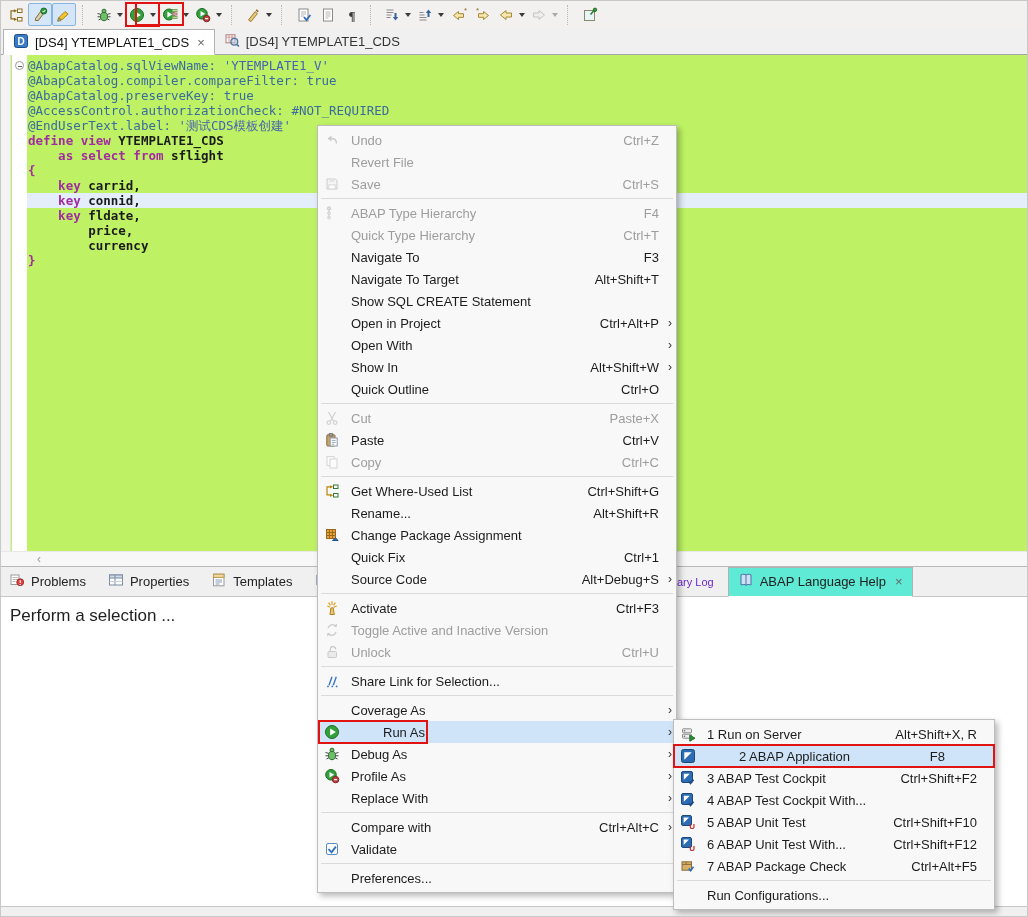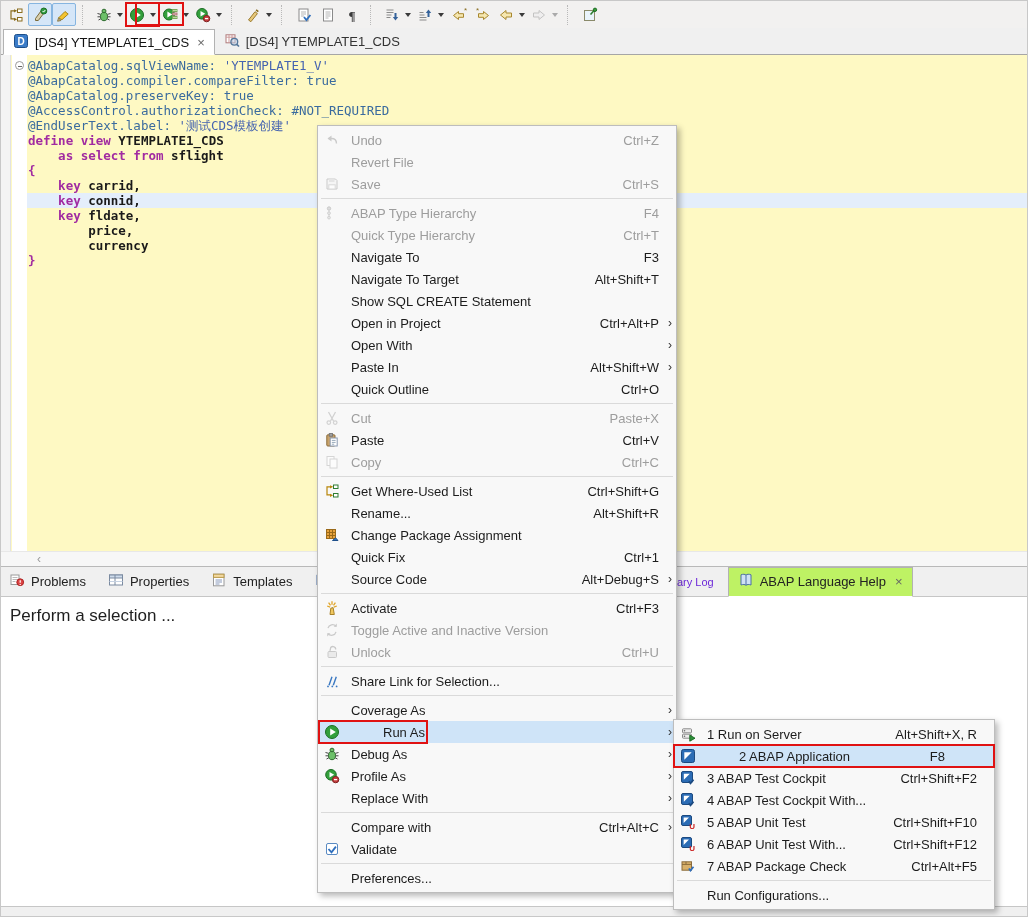--- a/index.html
+++ b/index.html
@@ -22,42 +22,42 @@
   .tb-btn.disabled .dd{border-top-color:#aaa;}
   .tb-sep{width:9px;height:20px;margin:0 2px;border-left:1px dotted #b9b9b9;margin-left:6px;}
 
   
   .tabbar{position:absolute;top:27px;left:0;right:0;height:27px;background:#f0f0f0;border-bottom:1px solid #a6a6a6;display:flex;align-items:flex-end;padding-left:2px;}
   .etab{height:26px;display:flex;align-items:center;gap:6px;padding:0 9px;font-size:13px;color:#333;}
   .etab.active{background:#fff;border:1px solid #b2b2b2;border-bottom:1px solid #fff;margin-bottom:-1px;color:#111;}
   .etab .close{color:#666;font-size:13px;margin-left:2px;}
 
   
-  .editor{position:absolute;top:54px;left:0;right:0;height:496px;background:#fef9c3;}
+  .editor{position:absolute;top:54px;left:0;right:0;height:496px;background:#bef264;}
   .ruler{position:absolute;left:0;top:0;bottom:0;width:10px;background:#f4f4f4;border-right:1px solid #e2e2e2;}
   .fold{position:absolute;left:11px;top:0;bottom:0;width:15px;background:#fff;}
   .fold-minus{position:absolute;left:14px;top:6px;width:9px;height:9px;border:1px solid #9a9a9a;border-radius:50%;background:#fff;}
   .fold-minus::after{content:"";position:absolute;left:1.5px;top:3.5px;width:4px;height:1px;background:#666;}
   .cur-hl{position:absolute;left:11px;right:0;height:15px;background:var(--curline);}
   .code{position:absolute;left:27px;top:3px;right:0;font-family:"DejaVu Sans Mono","Liberation Mono",monospace;font-size:12.5px;line-height:15px;white-space:pre;color:#111;}
   .cl{height:15px;}
   .t-ann{color:var(--ann);}
   .t-str{color:var(--str);}
   .t-kw{color:var(--kw);font-weight:bold;}
   .t-id{color:#1a1a1a;font-weight:bold;}
   .hscroll{position:absolute;top:550px;left:0;right:0;height:15px;background:#f7f7f7;border-top:1px solid #e8e8e8;}
   .hscroll .larr{position:absolute;left:36px;top:0;font-size:12px;color:#9a9a9a;line-height:14px;}
 
   
   .bpanel{position:absolute;top:565px;left:0;right:0;height:340px;background:#fff;border-top:1px solid #b9b9b9;}
   .bp-tabs{position:relative;height:30px;background:#f0f0f0;border-bottom:1px solid #c6c6c6;display:flex;align-items:center;padding-left:8px;}
   .btab{display:flex;align-items:center;gap:6px;font-size:13px;color:#222;margin-right:22px;white-space:nowrap;}
   .bp-right{position:absolute;left:676px;top:0;bottom:0;display:flex;align-items:center;}
   .btab-clip{font-size:11px;color:#6d28d9;margin-right:14px;white-space:nowrap;}
-  .btab.active{height:30px;background:#bef264;border:1px solid #b2b2b2;border-bottom:1px solid #fff;padding:0 9px;margin-right:0;}
+  .btab.active{height:30px;background:#5eead4;border:1px solid #b2b2b2;border-bottom:1px solid #fff;padding:0 9px;margin-right:0;}
   .btab .close{color:#666;margin-left:3px;}
   .bp-content{padding:9px 0 0 9px;font-size:17px;color:#1e1e1e;}
   .statusbar{position:absolute;top:905px;left:0;right:0;height:12px;background:#f0f0f0;border-top:1px solid #c6c6c6;}
 
   
   .menu{position:absolute;background:#f8f8f8;border:1px solid #bdbdbd;box-shadow:3px 3px 6px rgba(0,0,0,.28);padding:3px 1px;z-index:20;}
   .ctx{left:316px;top:124px;width:360px;}
   .sub{left:672px;top:718px;width:322px;z-index:21;}
   .mi{position:relative;height:22px;display:flex;align-items:center;padding:0 3px 0 3px;font-size:13px;color:#1c1c1c;justify-content:flex-end;}
   .mi.selected{background:var(--sel);gap:32px;}
@@ -412,21 +412,21 @@
         <span class="marr">›</span>
       </div>
       <div class="mi">
         <span class="mic"></span>
         <span class="mlabel">Open With</span>
         <span class="msc"></span>
         <span class="marr">›</span>
       </div>
       <div class="mi">
         <span class="mic"></span>
-        <span class="mlabel">Paste In</span>
+        <span class="mlabel">Show In</span>
         <span class="msc">Alt+Shift+W</span>
         <span class="marr">›</span>
       </div>
       <div class="mi">
         <span class="mic"></span>
         <span class="mlabel">Quick Outline</span>
         <span class="msc">Ctrl+O</span>
         <span class="marr"></span>
       </div>
       <div class="msep"></div>

